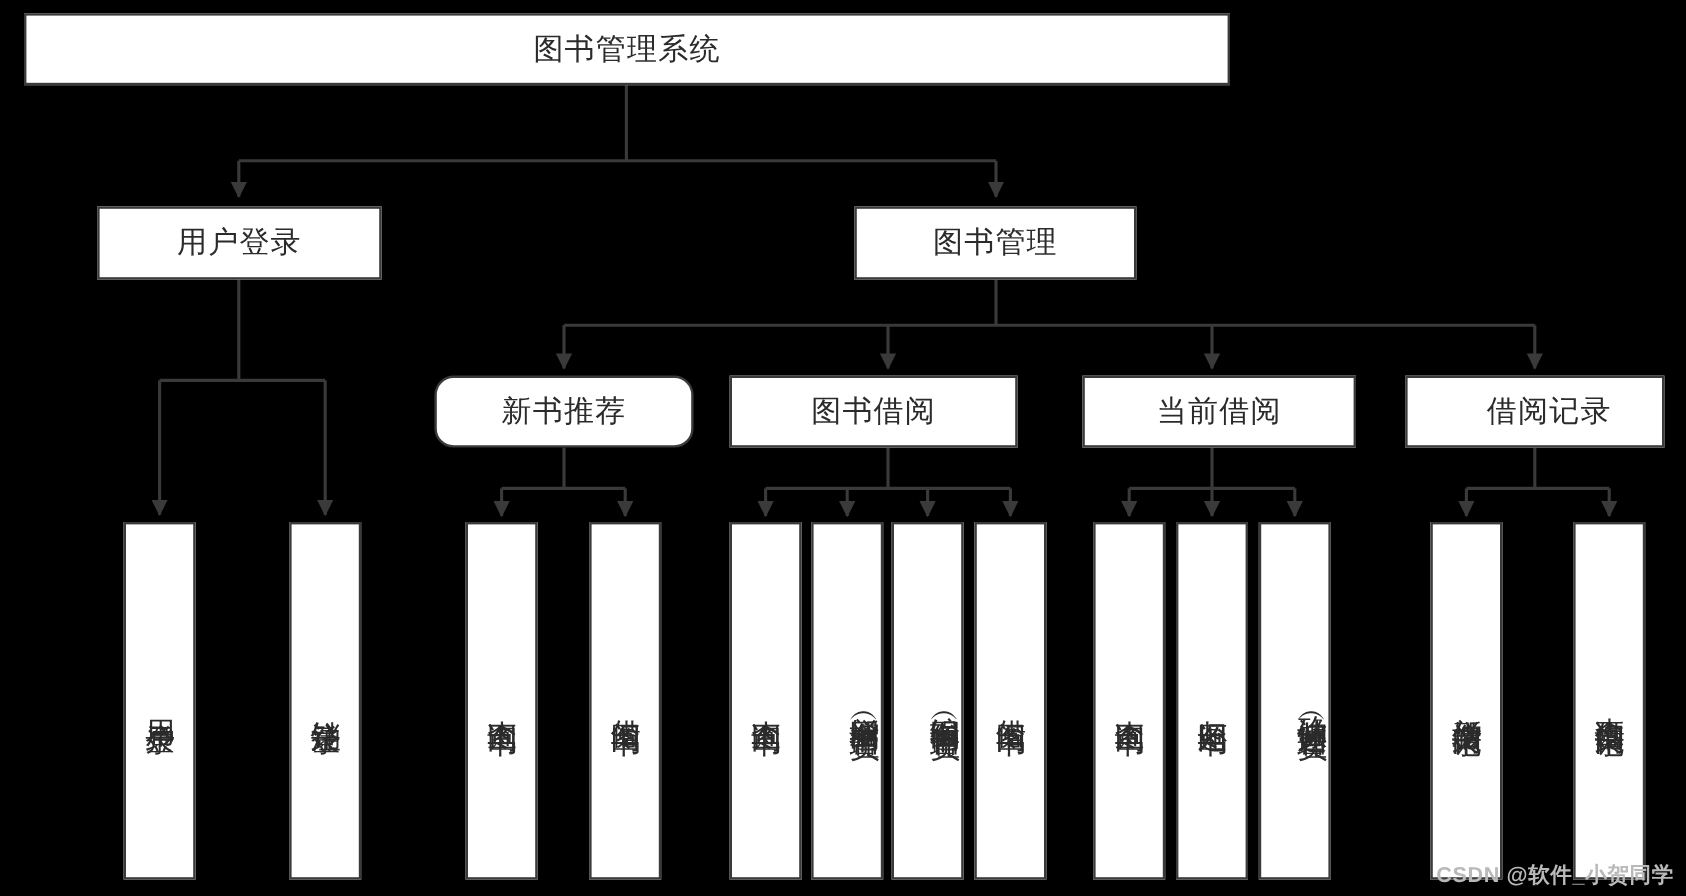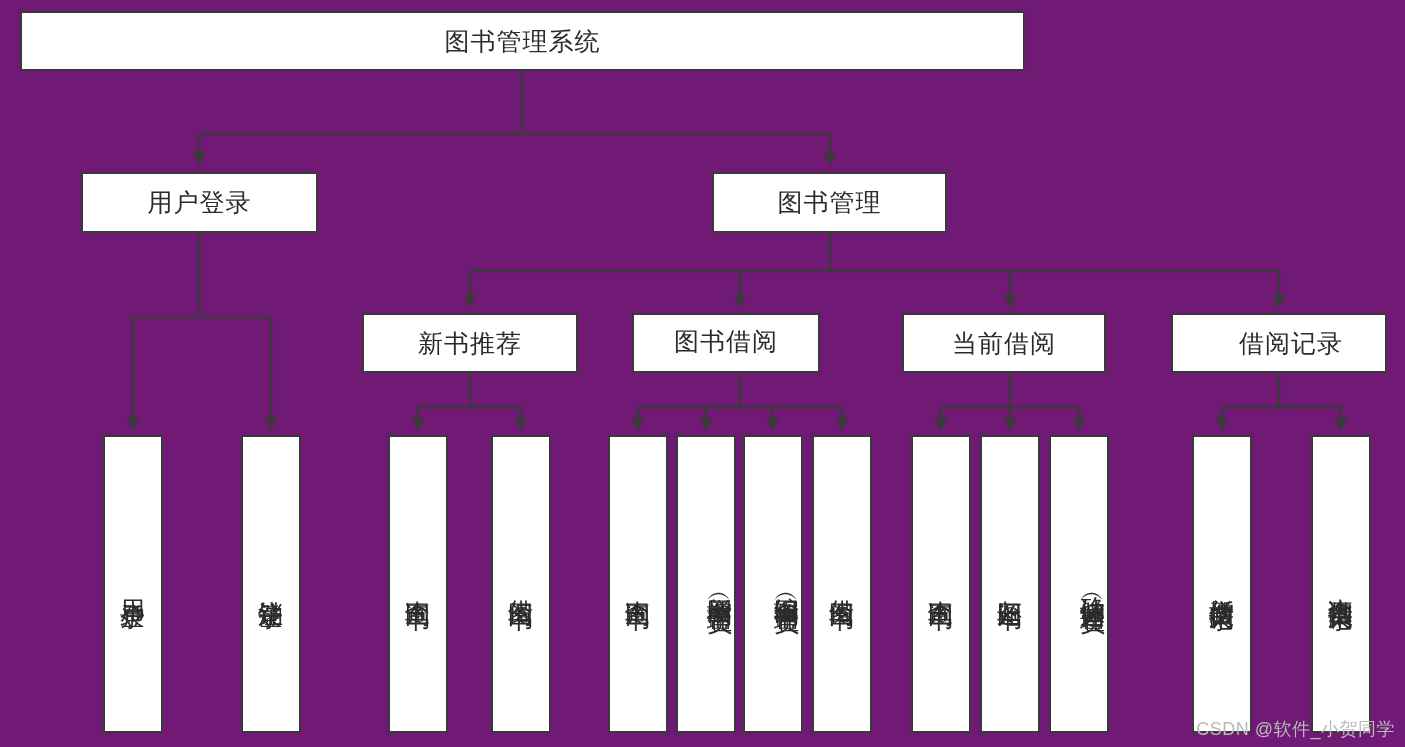--- a/index.html
+++ b/index.html
@@ -7,21 +7,21 @@
     padding: 0;
     background: #ffffff;
   }
   body {
     font-family: "Liberation Sans", "DejaVu Sans", sans-serif;
   }
   #diagram-root {
     position: relative;
     width: 1405px;
     height: 747px;
-    background: #701a75;
+    background: #000000;
     overflow: hidden;
   }
   svg.connectors {
     position: absolute;
     left: 0;
     top: 0;
     width: 1405px;
     height: 747px;
     pointer-events: none;
   }
@@ -62,20 +62,21 @@
     padding-top: 0;
   }
   .watermark {
     position: absolute;
     right: 10px;
     bottom: 6px;
     font-size: 18px;
     color: #b9b9b9;
     white-space: nowrap;
     letter-spacing: 0.5px;
+    font-weight: bold;
   }
 </style>
 </head>
 <body>
 
 <div id="diagram-root">
 
   <svg class="connectors" viewBox="0 0 1405 747" xmlns="http://www.w3.org/2000/svg">
     <defs>
       <marker id="arrow" viewBox="0 0 10 10" refX="9.2" refY="5" markerWidth="5.2" markerHeight="5.2" orient="auto-start-reverse">
@@ -124,23 +125,23 @@
       <path d="M 1222 407 L 1222 430" marker-end="url(#arrow)"></path>
       <path d="M 1341 407 L 1341 430" marker-end="url(#arrow)"></path>
     </g>
   </svg>
 
   <div class="node horiz root" style="left:20px; top:11px; width:1005px; height:60px;">图书管理系统</div>
 
   <div class="node horiz" style="left:81px; top:172px; width:237px; height:61px;">用户登录</div>
   <div class="node horiz" style="left:712px; top:172px; width:235px; height:61px;text-align:right;">图书管理</div>
 
-  <div class="node horiz" style="left:362px; top:313px; width:216px; height:60px;">新书推荐</div>
-  <div class="node horiz" style="left:632px; top:313px; width:188px; height:60px;font-family:Liberation Mono, monospace;">图书借阅</div>
-  <div class="node horiz" style="left:902px; top:313px; width:204px; height:60px;">当前借阅</div>
+  <div class="node horiz" style="left:362px; top:313px; width:216px; height:60px;border-radius:16px;">新书推荐</div>
+  <div class="node horiz" style="left:608px; top:313px; width:240px; height:60px;">图书借阅</div>
+  <div class="node horiz" style="left:902px; top:313px; width:228px; height:60px;">当前借阅</div>
   <div class="node horiz" style="left:1171px; top:313px; width:216px; height:60px;padding-left:24px;">借阅记录</div>
 
   <div class="node vert mid" style="left:103px; top:435px; width:60px; height:298px;">用户登录</div>
   <div class="node vert mid" style="left:241px; top:435px; width:60px; height:298px;">注销登录</div>
 
   <div class="node vert mid" style="left:388px; top:435px; width:60px; height:298px;">查询图书</div>
   <div class="node vert mid" style="left:491px; top:435px; width:60px; height:298px;">借阅图书</div>
 
   <div class="node vert mid" style="left:608px; top:435px; width:60px; height:298px;">查询图书</div>
   <div class="node vert tall" style="left:676px; top:435px; width:60px; height:298px;">新增图书（管理员）</div>

